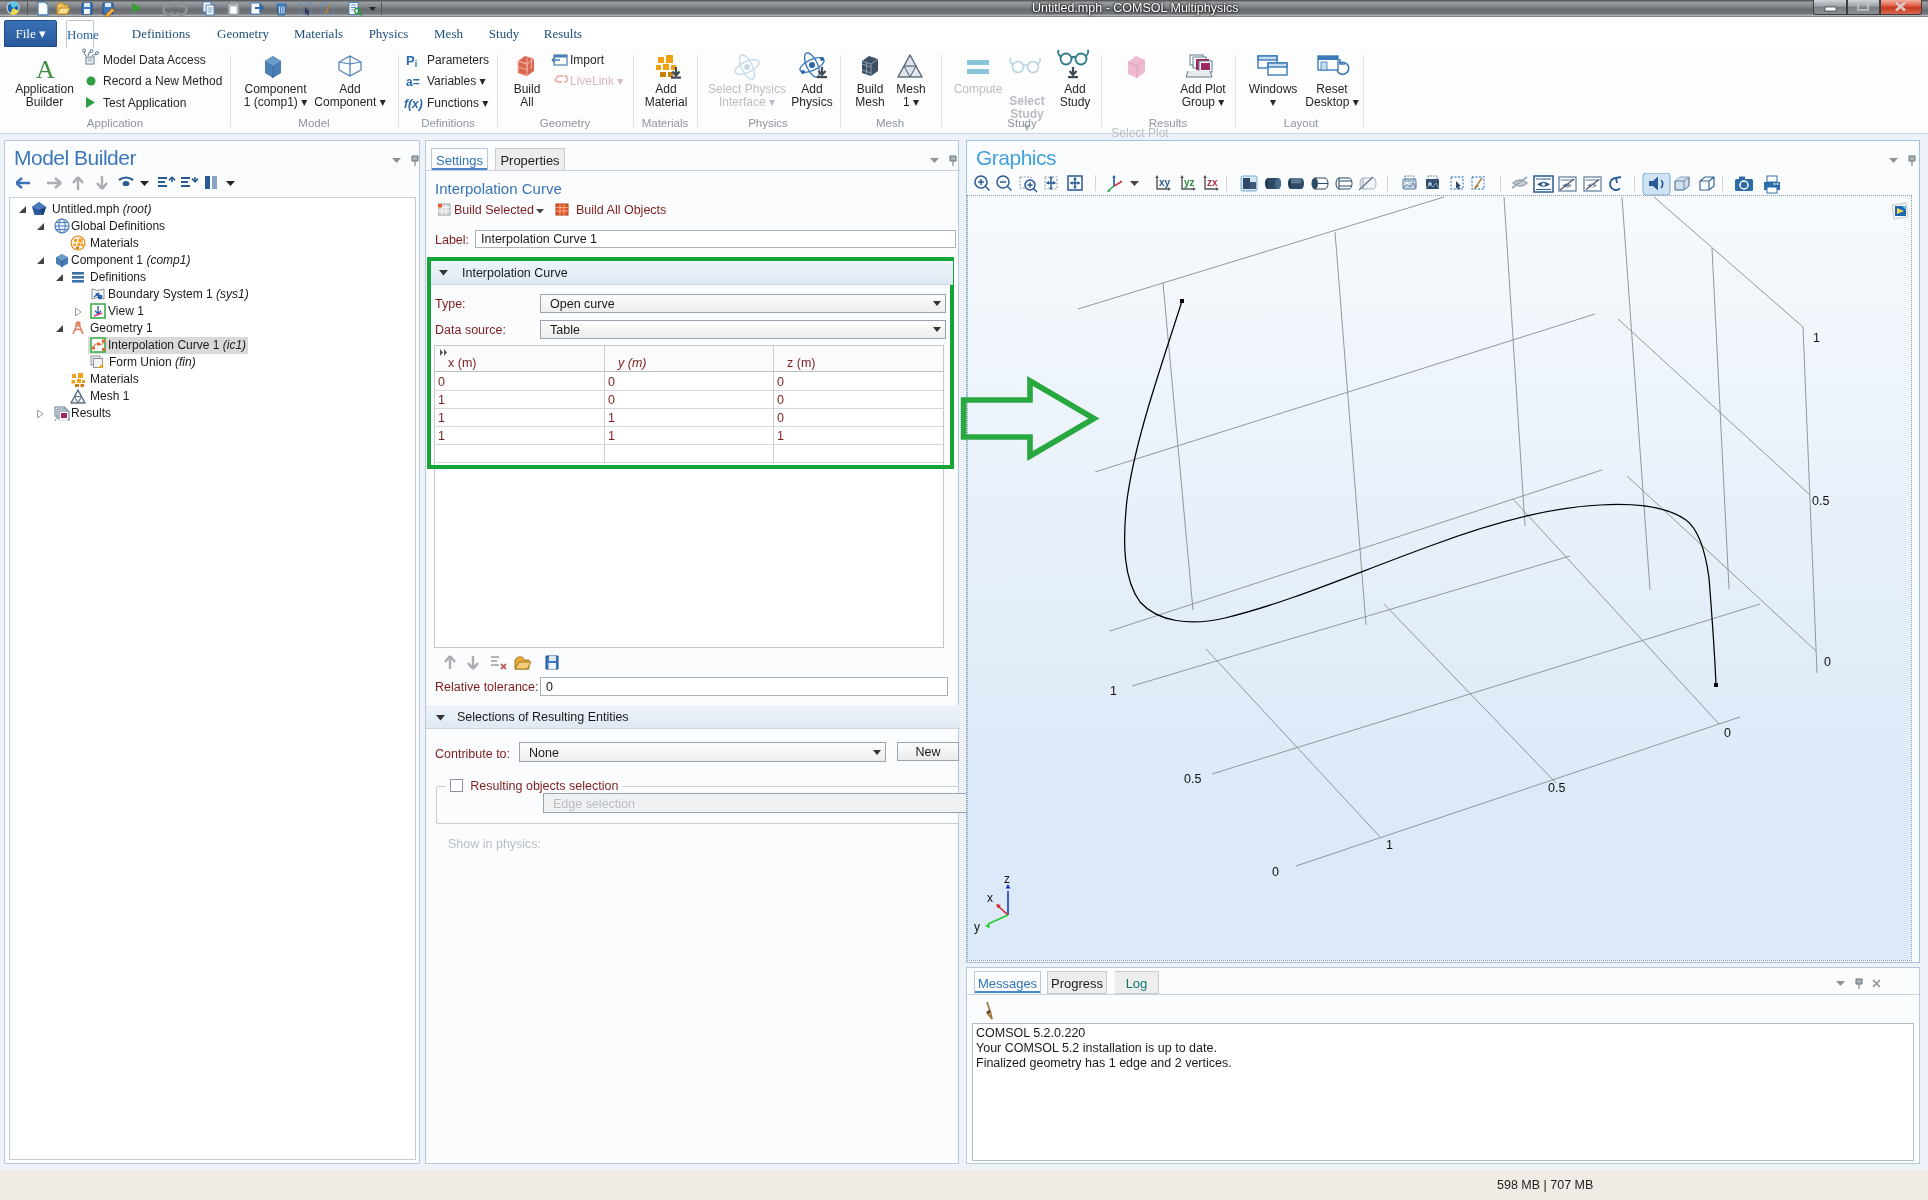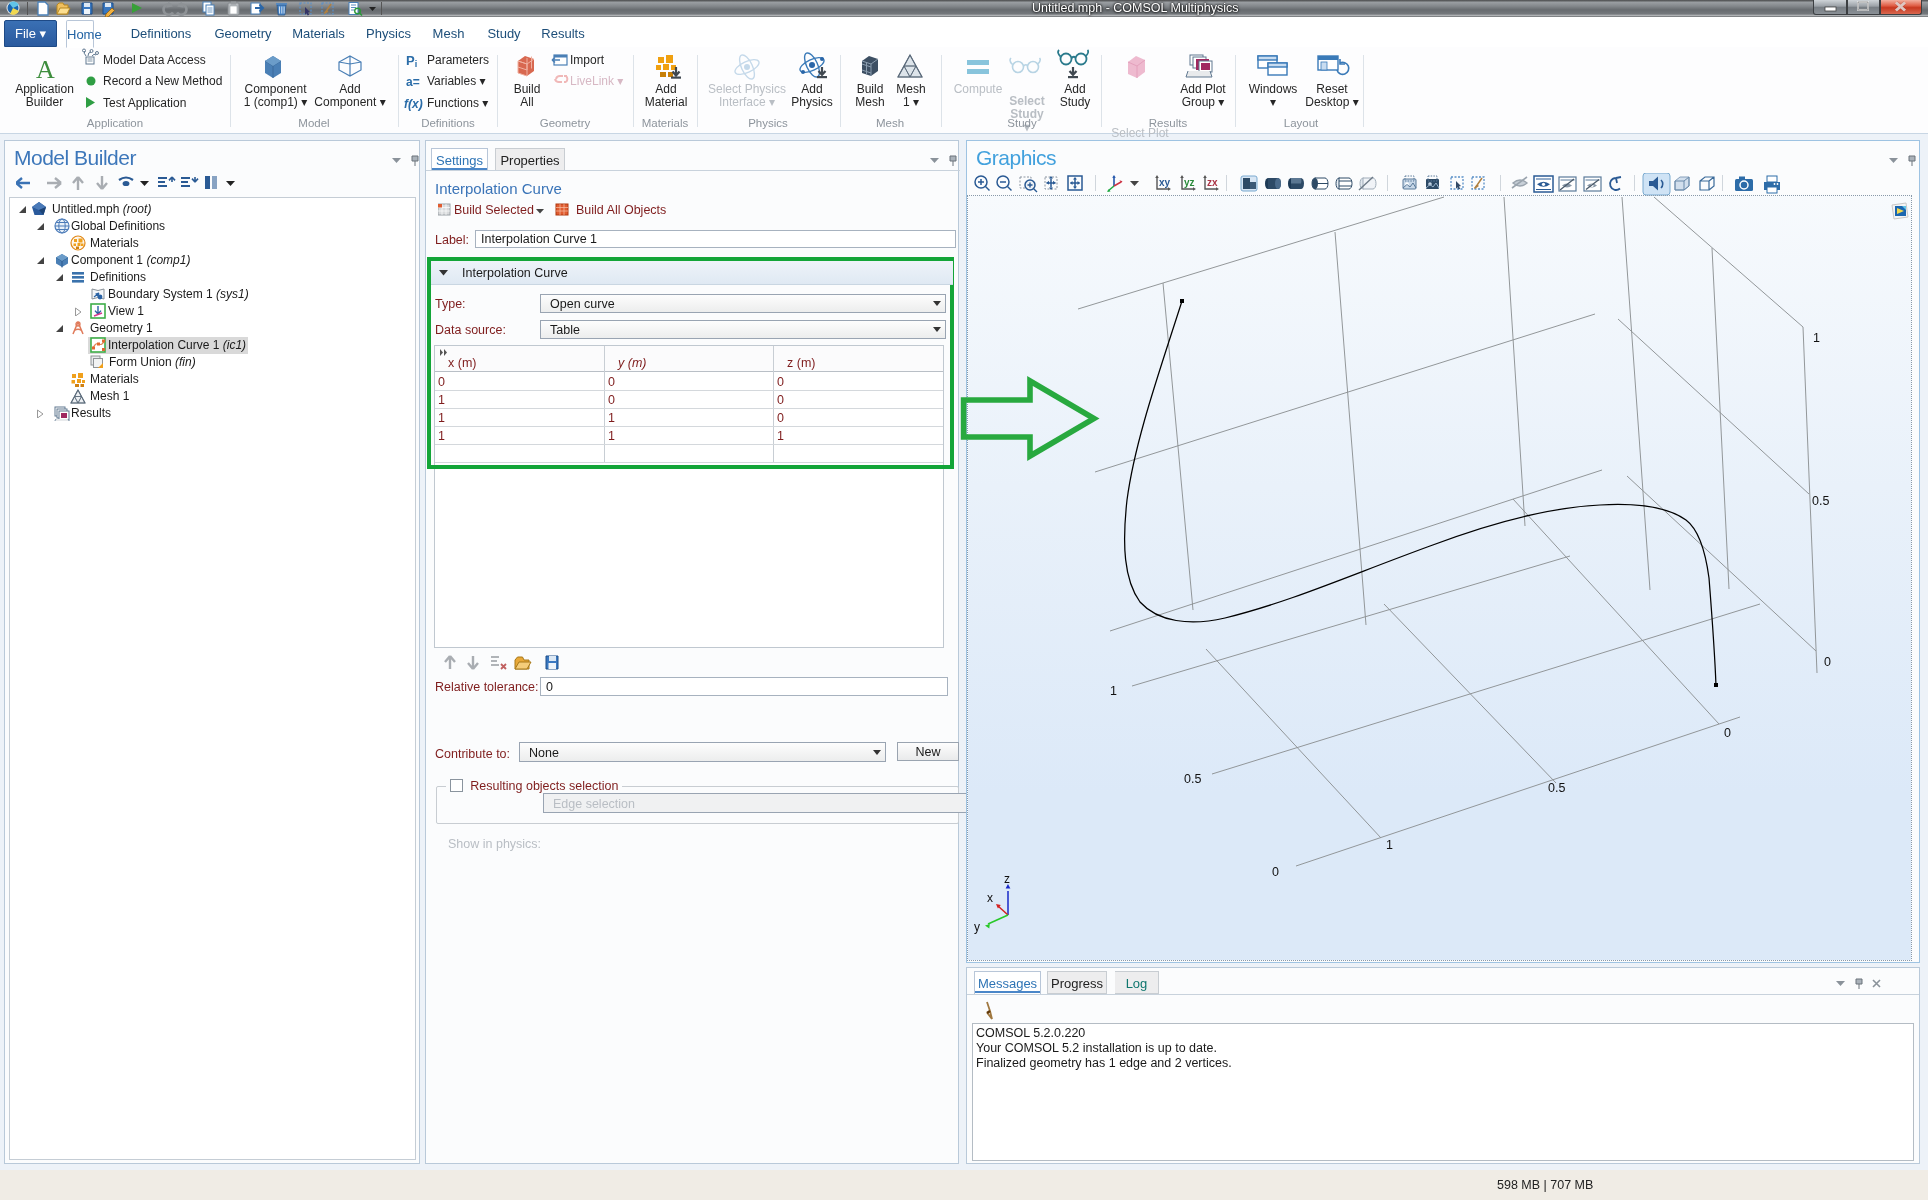--- a/index.html
+++ b/index.html
@@ -16,21 +16,21 @@
 #winbtns { position:absolute; left:1813px; top:0; height:15px; }
 .wbtn { position:absolute; top:0; height:15px; border:1px solid #3c3f42; border-top:none;
   background:linear-gradient(#cfd4d8 0%, #9aa0a6 45%, #787e84 50%, #8a9096 100%); color:#fff; text-align:center; }
 #wmin { left:0; width:34px; border-radius:0 0 0 3px; }
 #wmax { left:34px; width:33px; }
 #wclose { left:67px; width:42px; border-radius:0 0 3px 0;
   background:linear-gradient(#f2b0a0 0%, #e06048 40%, #c83820 55%, #d86850 100%); }
 
 
 #ribbon { position:absolute; left:0; top:17px; width:1928px; height:117px; background:#fdfdfe; border-bottom:1px solid #c8d6e4; }
-#tabrow { position:absolute; left:0; top:0; width:100%; height:30px; background:#fff; }
+#tabrow { position:absolute; left:0; top:0; width:100%; height:30px; background:#fff;font-family:Liberation Serif, serif; }
 #filebtn { position:absolute; left:4px; top:3px; width:53px; height:27px; background:linear-gradient(#3a70b4,#2a5a9e); border:1px solid #1e4a86; border-radius:2px 2px 0 0; color:#fff; font-size:13px; text-align:center; line-height:26px; }
 .rtab { position:absolute; top:3px; height:28px; font-size:13px; color:#1d4e79; text-align:center; line-height:28px; }
 .rtab.sel { background:#fff; border:1px solid #b8c6d8; border-bottom:1px solid #fff; border-radius:2px 2px 0 0; color:#2464a4; }
 #ribboncontent { position:absolute; left:0; top:30px; width:100%; height:87px; }
 .rsep { position:absolute; top:8px; width:1px; height:72px; background:#dde3e9; }
 .rglabel { position:absolute; top:70px; font-size:11.5px; color:#8d949c; text-align:center; }
 .rbtntext { position:absolute; font-size:12px; color:#262626; text-align:center; line-height:13px; }
 .rsmalltext { position:absolute; font-size:12px; color:#262626; white-space:nowrap; }
 .dis { color:#b9bec4 !important; }
 .disp { color:#d7b8c4 !important; }
@@ -600,20 +600,26 @@
       </g>
     <path d="M72 8 l2.5 -3 h5 l1.5 3 h5 v9 h-14 z" fill="#e8a838" stroke="#a87818"></path>
       <path d="M72 17 l4 -7 h12 l-4 7 z" fill="#f5cd7a" stroke="#a87818"></path>
     <path d="M103 4 h12 v13 h-12 z" fill="#3a78c0" stroke="#1d4e8a"></path>
       <rect x="106" y="4" width="7" height="5" fill="#dce8f4"></rect>
       <rect x="105.5" y="11" width="7.5" height="6" fill="#eef4fa"></rect>
   </svg>
   <div class="flabel" style="left:9px; top:539px;">Relative tolerance:</div>
   <div class="tinput" style="left:114px; top:536px; width:408px; height:19px; line-height:18px; padding-left:5px;">0</div>
 
+  <div class="secthdr" style="left:0px; top:564px;">
+    <svg width="10" height="8" style="position:absolute;left:10px;top:9px;">
+        <path d="M0 1 l4.5 5.5 4.5 -5.5 z" fill="#333"></path>
+      </svg>
+    <span style="position:absolute;left:31px;top:5px;">Selections of Resulting Entities</span>
+  </div>
   <div class="flabel" style="left:9px; top:606px;">Contribute to:</div>
   <div class="combo" style="left:93px; top:601px; width:367px; height:20px;">
       <span class="cv" style="top:3px">None</span>
       <span class="ca" style="top:7px"></span>
     </div>
   <div style="position:absolute; left:471px; top:601px; width:62px; height:19px; background:linear-gradient(#fdfdfd,#e9eaeb); border:1px solid #9aa4b0; text-align:center; line-height:18px; font-size:12.5px;">New</div>
 
   <div style="position:absolute; left:10px; top:645px; width:523px; height:38px; border:1px solid #c8cdd2; border-radius:2px;"></div>
   <div style="position:absolute; left:20px; top:638px; background:#fbfcfd; padding:0 4px; height:15px;">
     <span style="display:inline-block; width:13px; height:13px; background:#fff; border:1px solid #8a949e; vertical-align:-2px;"></span>

